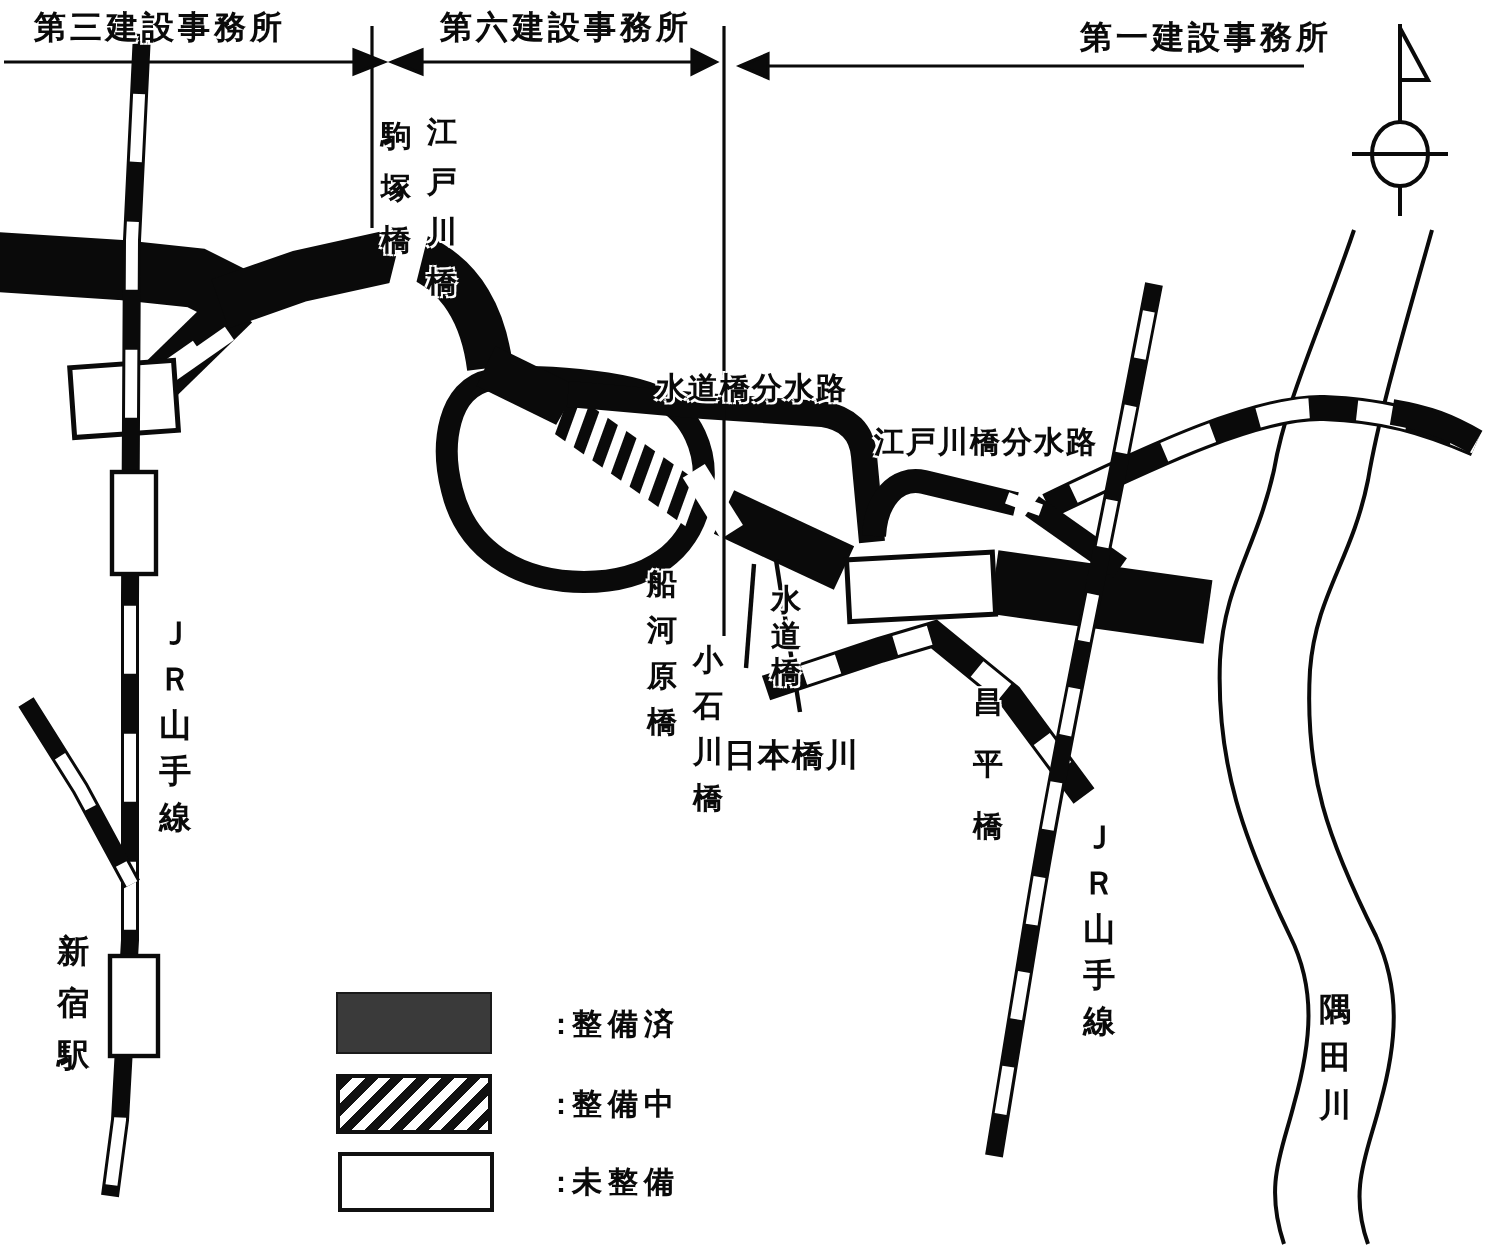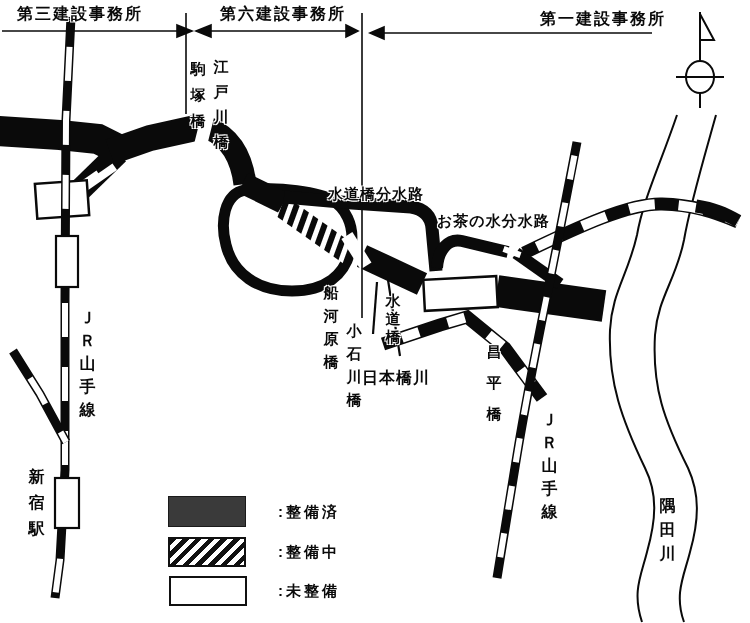--- a/index.html
+++ b/index.html
@@ -147,21 +147,21 @@
   <div class="vlbl" style="left:322px;top:281px;font-size:15px;line-height:23px;">船河原橋</div>
   <div class="vlbl" style="left:345px;top:283px;font-size:15px;line-height:23px;margin-top:36px;">小石川橋</div>
   <div class="vlbl" style="left:384px;top:292px;font-size:15px;line-height:18px;">水道橋</div>
   <div class="vlbl" style="left:485px;top:336px;font-size:15px;line-height:31px;">昌平橋</div>
   <div class="vlbl" style="left:78px;top:306px;font-size:16px;line-height:23px;">ＪＲ山手線</div>
   <div class="vlbl" style="left:27px;top:464px;font-size:16px;line-height:26px;">新宿駅</div>
   <div class="vlbl" style="left:540px;top:408px;font-size:16px;line-height:23px;">ＪＲ山手線</div>
   <div class="vlbl" style="left:658px;top:494px;font-size:16px;line-height:24px;">隅田川</div>
 
   <div class="lbl" style="left:328px;top:185px;font-size:15px;letter-spacing:1px;">水道橋分水路</div>
-  <div class="lbl" style="left:437px;top:212px;font-size:15px;letter-spacing:1px;">お茶の水分水路</div>
+  <div class="lbl" style="left:437px;top:212px;font-size:15px;letter-spacing:1px;">江戸川橋分水路</div>
   <div class="lbl" style="left:362px;top:368px;font-size:16px;letter-spacing:1px;">日本橋川</div>
 
   <div>
     <div class="sw sw-done" style="left:168px;top:496px;width:78px;height:31px;"></div>
     <div class="lbl legend-label" style="left:250px;top:503px;">:整備済</div>
 
     <div class="sw sw-wip" style="left:168px;top:537px;width:78px;height:30px;"></div>
     <div class="lbl legend-label" style="left:250px;top:543px;">:整備中</div>
 
     <div class="sw sw-todo" style="left:169px;top:576px;width:78px;height:30px;"></div>

